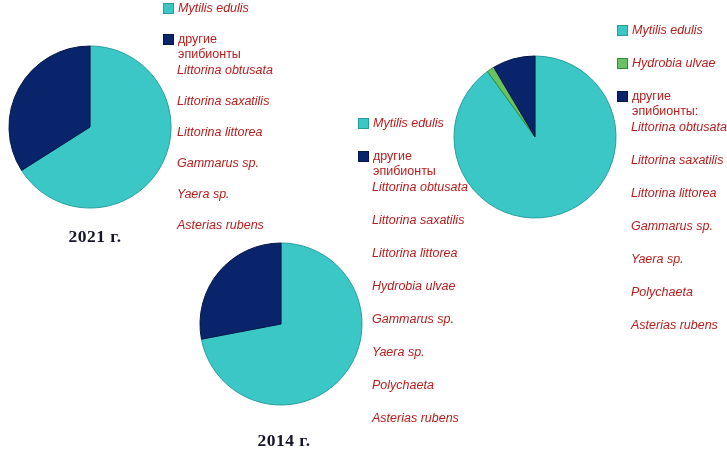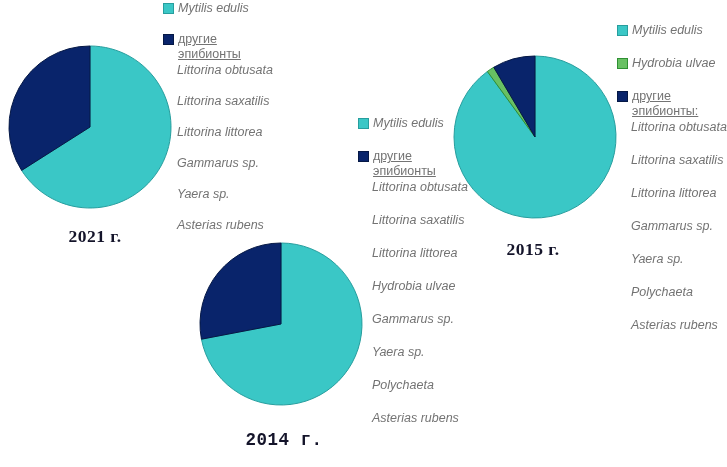--- a/index.html
+++ b/index.html
@@ -26,31 +26,31 @@
     text-align: center;
     font-family: "Liberation Serif", serif;
     font-weight: bold;
     font-size: 17.5px;
     color: #14142a;
     letter-spacing: 0.5px;
   }
   .legend {
     position: absolute;
     font-size: 12.5px;
-    color: #737373;
+    color: #b91c1c;
   }
   .legend-item {
     display: flex;
     align-items: flex-start;
     gap: 4px;
     line-height: 15px;
     margin-bottom: 18px;
   }
   .legend-a .legend-item { margin-bottom: 16px; }
-  .legend-item.tight { margin-bottom: 1px; text-decoration: underline; }
+  .legend-item.tight { margin-bottom: 1px; }
   .legend-item.no-swatch { padding-left: 14px; }
   .legend-item .swatch {
     flex: none;
     width: 9px;
     height: 9px;
     margin-top: 2px;
     border: 1px solid;
   }
   .legend-item .label { white-space: pre-line; }
   .legend-item .label.italic { font-style: italic; }
@@ -92,21 +92,21 @@
       </div>
       <div class="legend-item no-swatch">
         <span class="label italic">Asterias rubens</span>
       </div>
     </div>
 
   <svg class="pie" viewBox="0 0 166 166" style="left:198px; top:241px;">
       <path d="M 83 83 L 83.00 2.00 A 81 81 0 1 1 3.43 98.18 Z" fill="#3AC7C6" stroke="#279E9E" stroke-width="1" stroke-linejoin="round"></path>
       <path d="M 83 83 L 3.43 98.18 A 81 81 0 0 1 83.00 2.00 Z" fill="#09246B" stroke="#051845" stroke-width="1" stroke-linejoin="round"></path>
     </svg>
-  <div class="year-label" style="left:224px; top:430px;font-family:Liberation Mono, monospace;">2014 г.</div>
+  <div class="year-label" style="left:224px; top:430px;">2014 г.</div>
   <div class="legend legend-b" style="left:358px; top:116px; width:130px;">
       <div class="legend-item">
         <span class="swatch" style="background: rgb(58, 199, 198); border-color: rgb(39, 158, 158);"></span>
         <span class="label italic">Mytilis edulis</span>
       </div>
       <div class="legend-item tight">
         <span class="swatch" style="background: rgb(9, 36, 107); border-color: rgb(5, 24, 69);"></span>
         <span class="label">другие
 эпибионты</span>
       </div>
@@ -134,21 +134,20 @@
       <div class="legend-item no-swatch">
         <span class="label italic">Asterias rubens</span>
       </div>
     </div>
 
   <svg class="pie" viewBox="0 0 166 166" style="left:452px; top:54px;">
       <path d="M 83 83 L 83.00 2.00 A 81 81 0 1 1 35.39 17.47 Z" fill="#3AC7C6" stroke="#279E9E" stroke-width="1" stroke-linejoin="round"></path>
       <path d="M 83 83 L 35.39 17.47 A 81 81 0 0 1 41.77 13.28 Z" fill="#68C163" stroke="#2F9033" stroke-width="1" stroke-linejoin="round"></path>
       <path d="M 83 83 L 41.77 13.28 A 81 81 0 0 1 83.00 2.00 Z" fill="#09246B" stroke="#051845" stroke-width="1" stroke-linejoin="round"></path>
     </svg>
-  <div class="year-label" style="left:473px; top:239px;">2015 г.</div>
   <div class="legend legend-c" style="left:617px; top:23px; width:110px;">
       <div class="legend-item">
         <span class="swatch" style="background: rgb(58, 199, 198); border-color: rgb(39, 158, 158);"></span>
         <span class="label italic">Mytilis edulis</span>
       </div>
       <div class="legend-item">
         <span class="swatch" style="background: rgb(104, 193, 99); border-color: rgb(47, 144, 51);"></span>
         <span class="label italic">Hydrobia ulvae</span>
       </div>
       <div class="legend-item tight">

